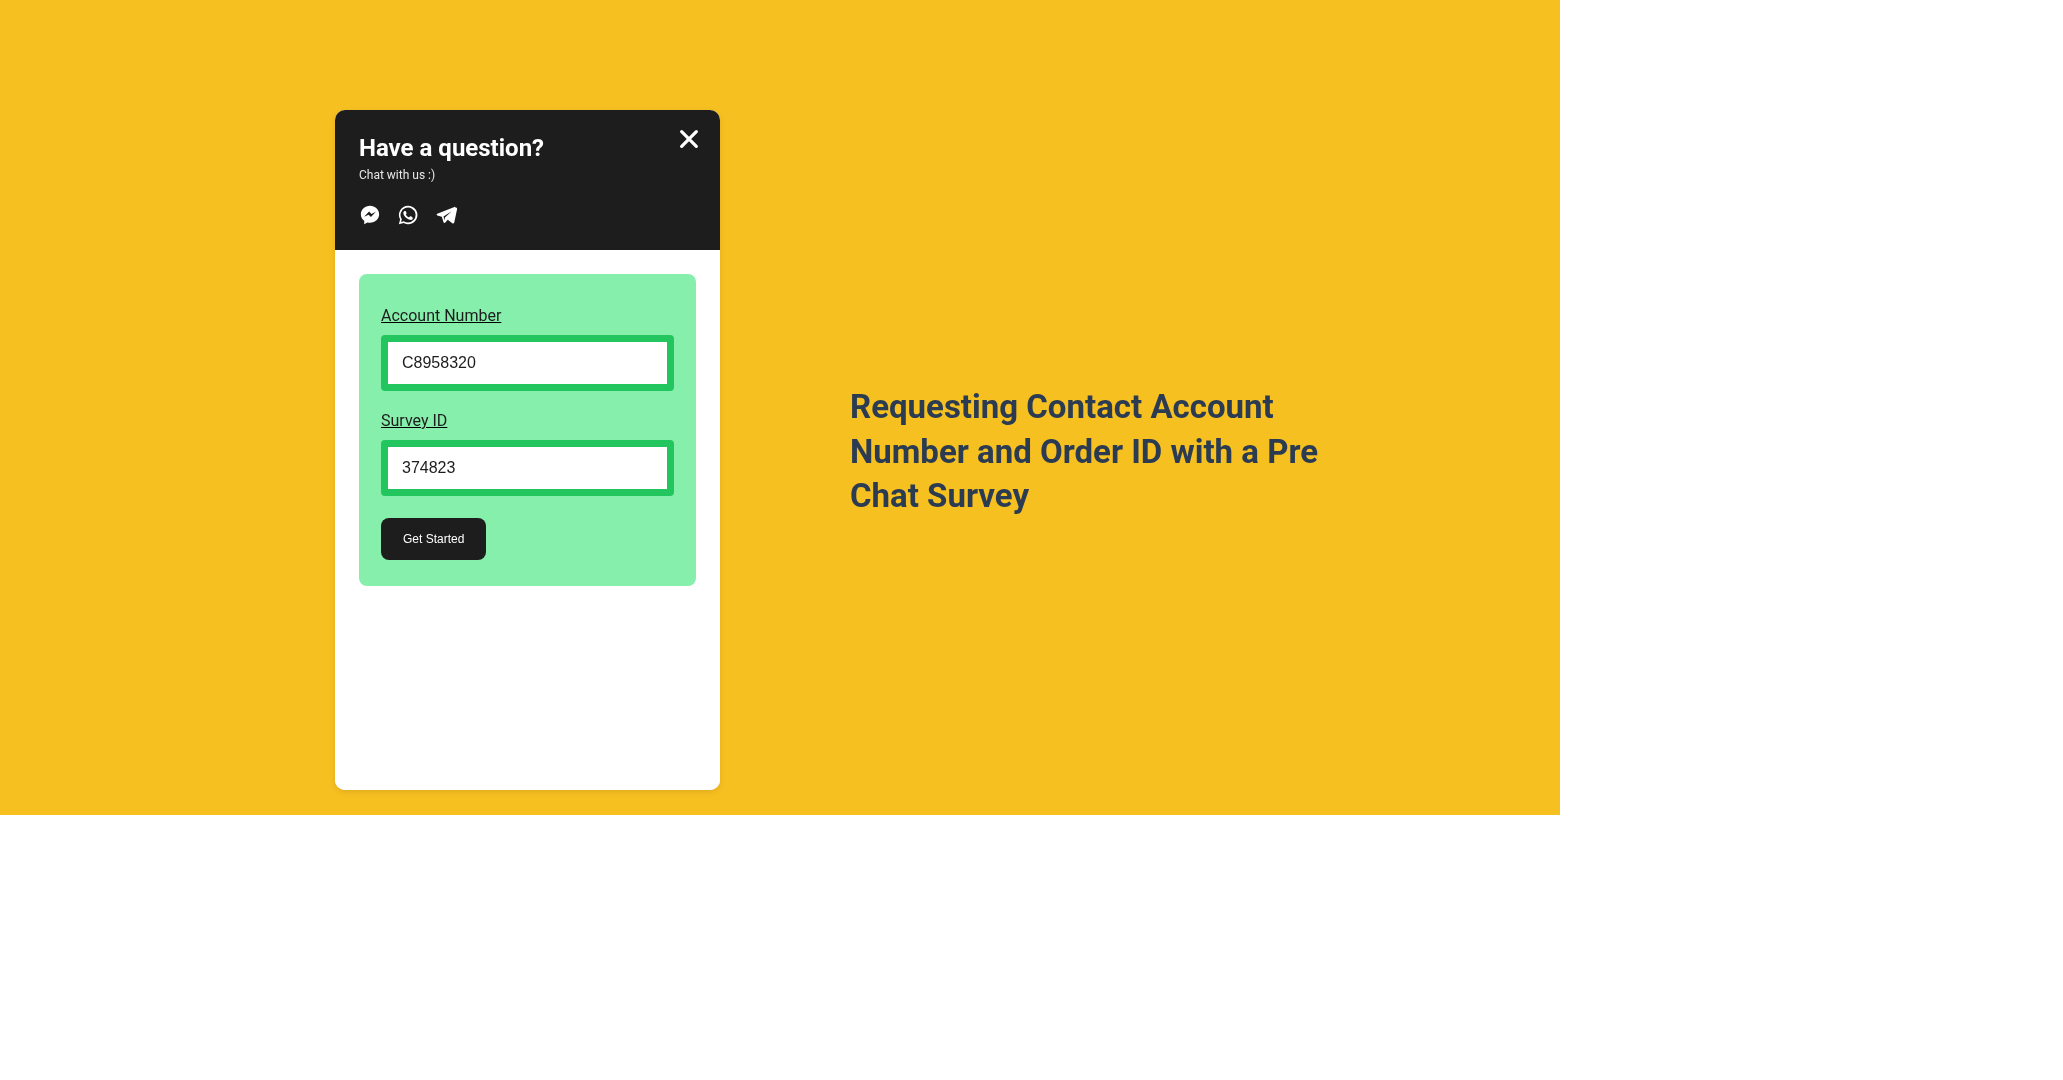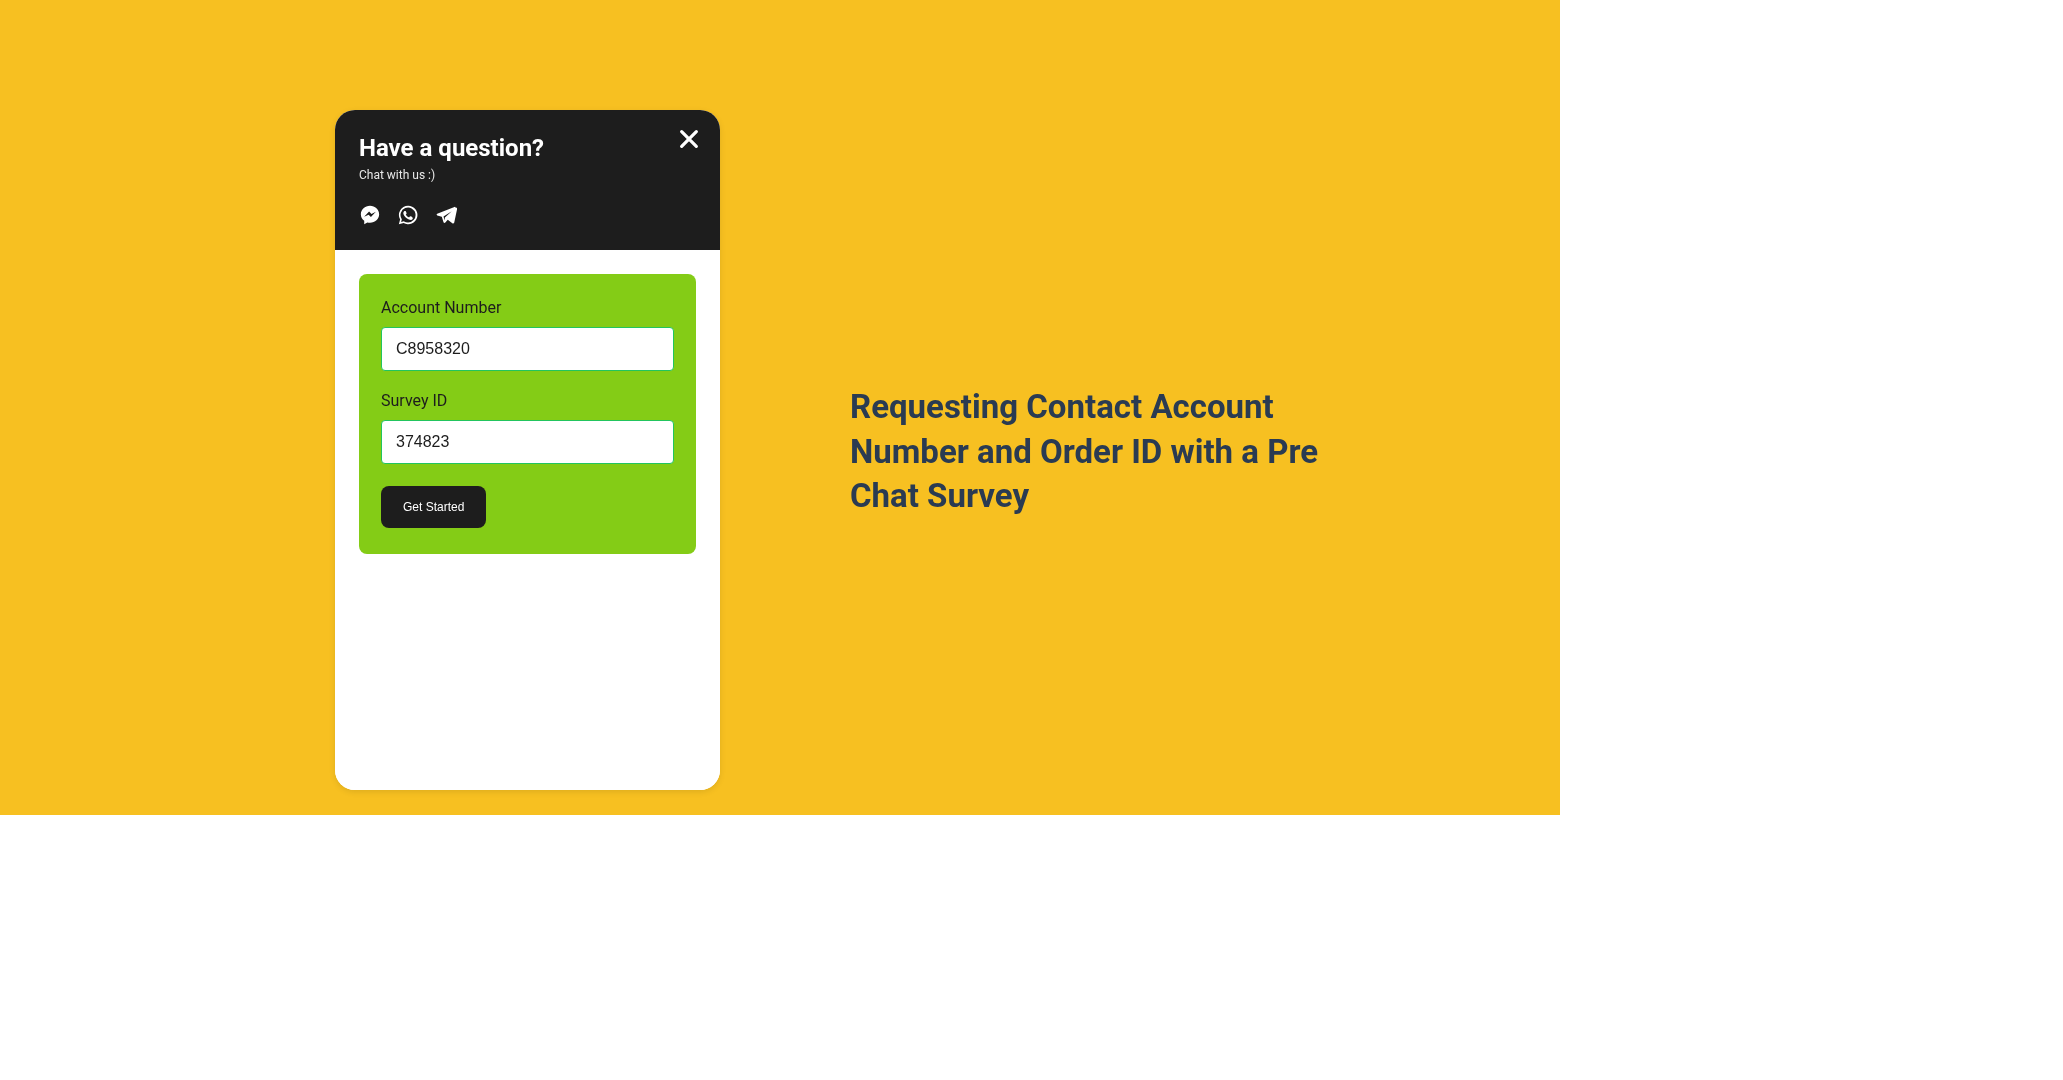--- a/index.html
+++ b/index.html
@@ -34,21 +34,21 @@
     }
     .logo svg {
       height: 26px;
     }
     .chat-widget {
       position: absolute;
       left: 335px;
       top: 110px;
       width: 385px;
       background: #ffffff;
-      border-radius: 20px;
+      border-radius: 10px;
       overflow: hidden;
       box-shadow: 0 2px 6px rgba(0,0,0,0.1);
     }
     .chat-header {
       background: #1d1d1d;
       color: #ffffff;
       padding: 24px 24px 20px 24px;
       position: relative;
     }
     .chat-title {
@@ -82,33 +82,34 @@
       width: 22px;
       height: 22px;
       fill: #ffffff;
     }
     .chat-body {
       background: #ffffff;
       padding: 24px;
       min-height: 540px;
     }
     .form-card {
-      background: #84cc16;
+      background: #86efac;
       border-radius: 8px;
-      padding: 24px 22px 26px 22px;
+      padding: 32px 22px 26px 22px;
+      text-decoration: underline;
     }
     .field-label {
       font-size: 16px;
       color: #1d1d1d;
       margin-bottom: 10px;
     }
     .text-input {
       width: 100%;
       background: #ffffff;
-      border: 1px solid #22c55e;
+      border: 7px solid #22c55e;
       border-radius: 4px;
       padding: 12px 14px;
       font-size: 16px;
       color: #1d1d1d;
       margin-bottom: 20px;
     }
     .text-input:last-of-type {
       margin-bottom: 22px;
     }
     .submit-btn {

